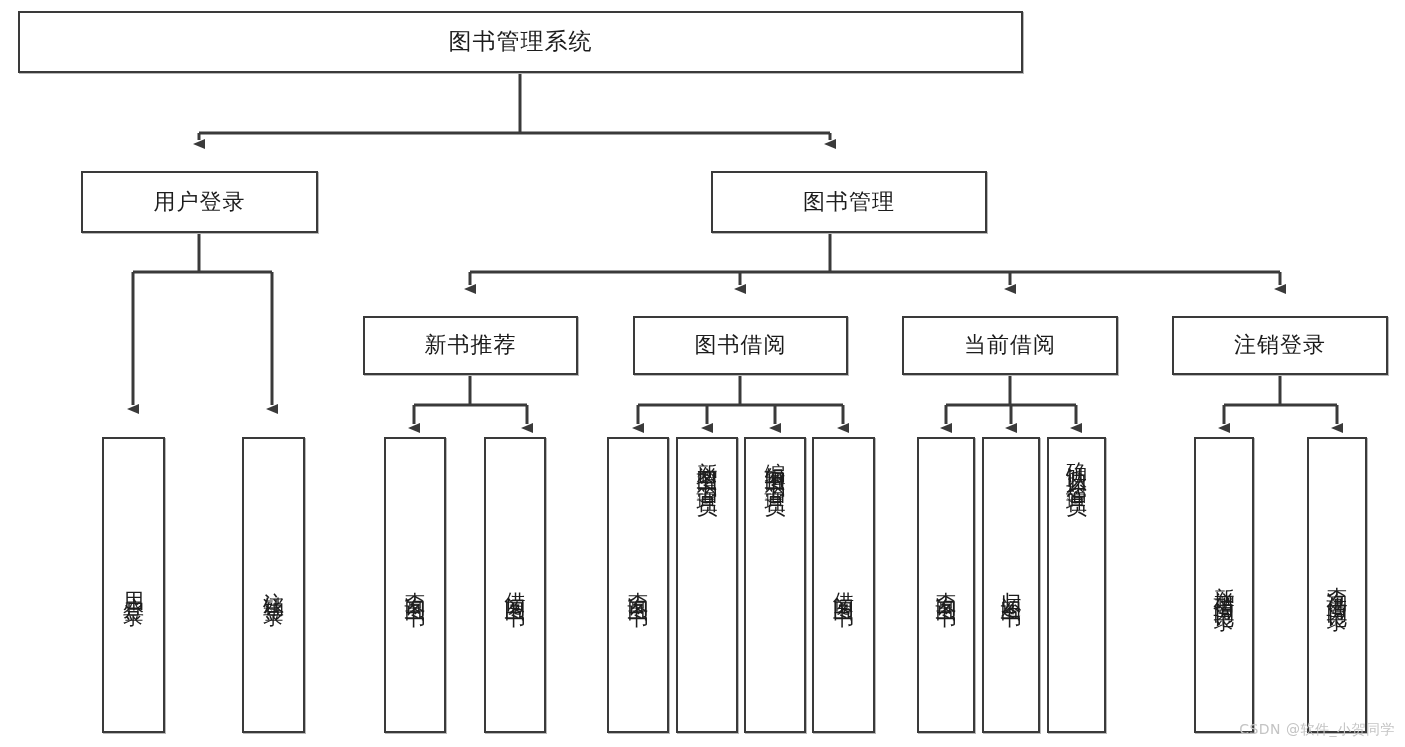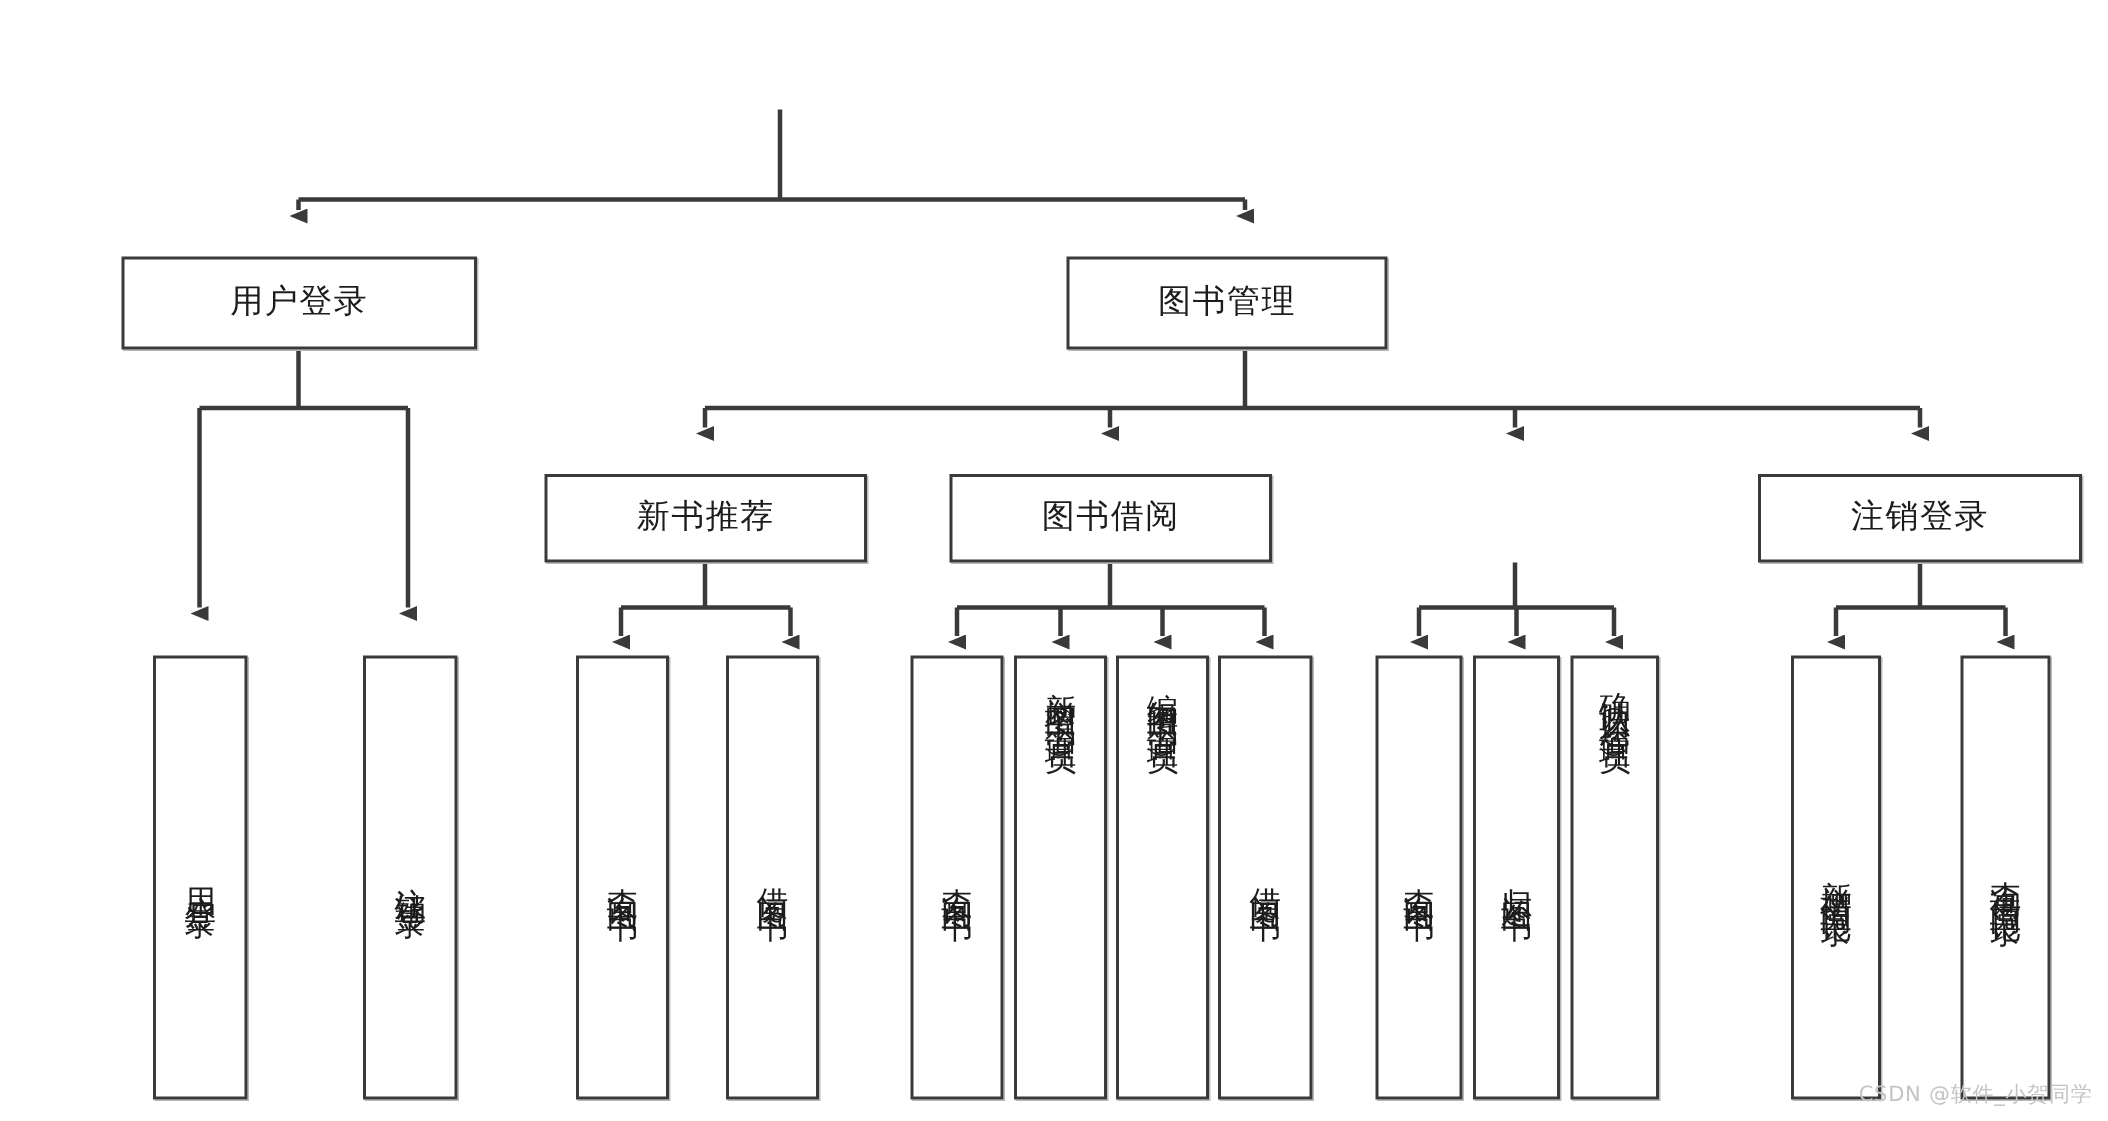--- a/index.html
+++ b/index.html
@@ -108,33 +108,39 @@
       <path d="M1011,405 L1011,424" marker-end="url(#arrow)"></path>
       <path d="M1076,405 L1076,424" marker-end="url(#arrow)"></path>
 
       <path d="M1280,375 L1280,405"></path>
       <path d="M1224,405 L1337,405"></path>
       <path d="M1224,405 L1224,424" marker-end="url(#arrow)"></path>
       <path d="M1337,405 L1337,424" marker-end="url(#arrow)"></path>
     </g>
   </svg>
 
+  <div class="node h root" style="left:18px;top:11px;width:1005px;height:62px;">
+    <span>图书管理系统</span>
+  </div>
 
   <div class="node h" style="left:81px;top:171px;width:237px;height:62px;">
     <span>用户登录</span>
   </div>
-  <div class="node h" style="left:711px;top:171px;width:214px;height:62px;">
+  <div class="node h" style="left:711px;top:171px;width:276px;height:62px;">
     <span>图书管理</span>
   </div>
 
   <div class="node h" style="left:633px;top:316px;width:215px;height:59px;">
     <span>图书借阅</span>
   </div>
   <div class="node h" style="left:363px;top:316px;width:215px;height:59px;">
     <span>新书推荐</span>
+  </div>
+  <div class="node h" style="left:902px;top:316px;width:216px;height:59px;">
+    <span>当前借阅</span>
   </div>
   <div class="node h" style="left:1172px;top:316px;width:216px;height:59px;">
     <span>注销登录</span>
   </div>
 
   <div class="node v midalign" style="left:102px;top:437px;width:63px;height:296px;">
     <span class="vtext">用户登录</span>
   </div>
   <div class="node v midalign" style="left:242px;top:437px;width:63px;height:296px;">
     <span class="vtext">注销登录</span>

